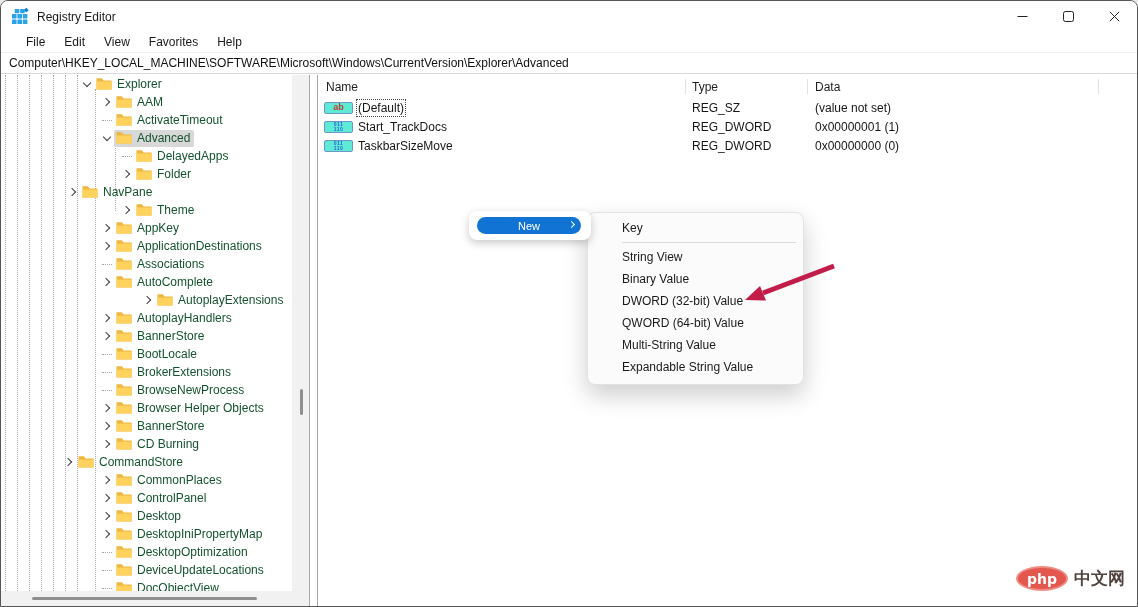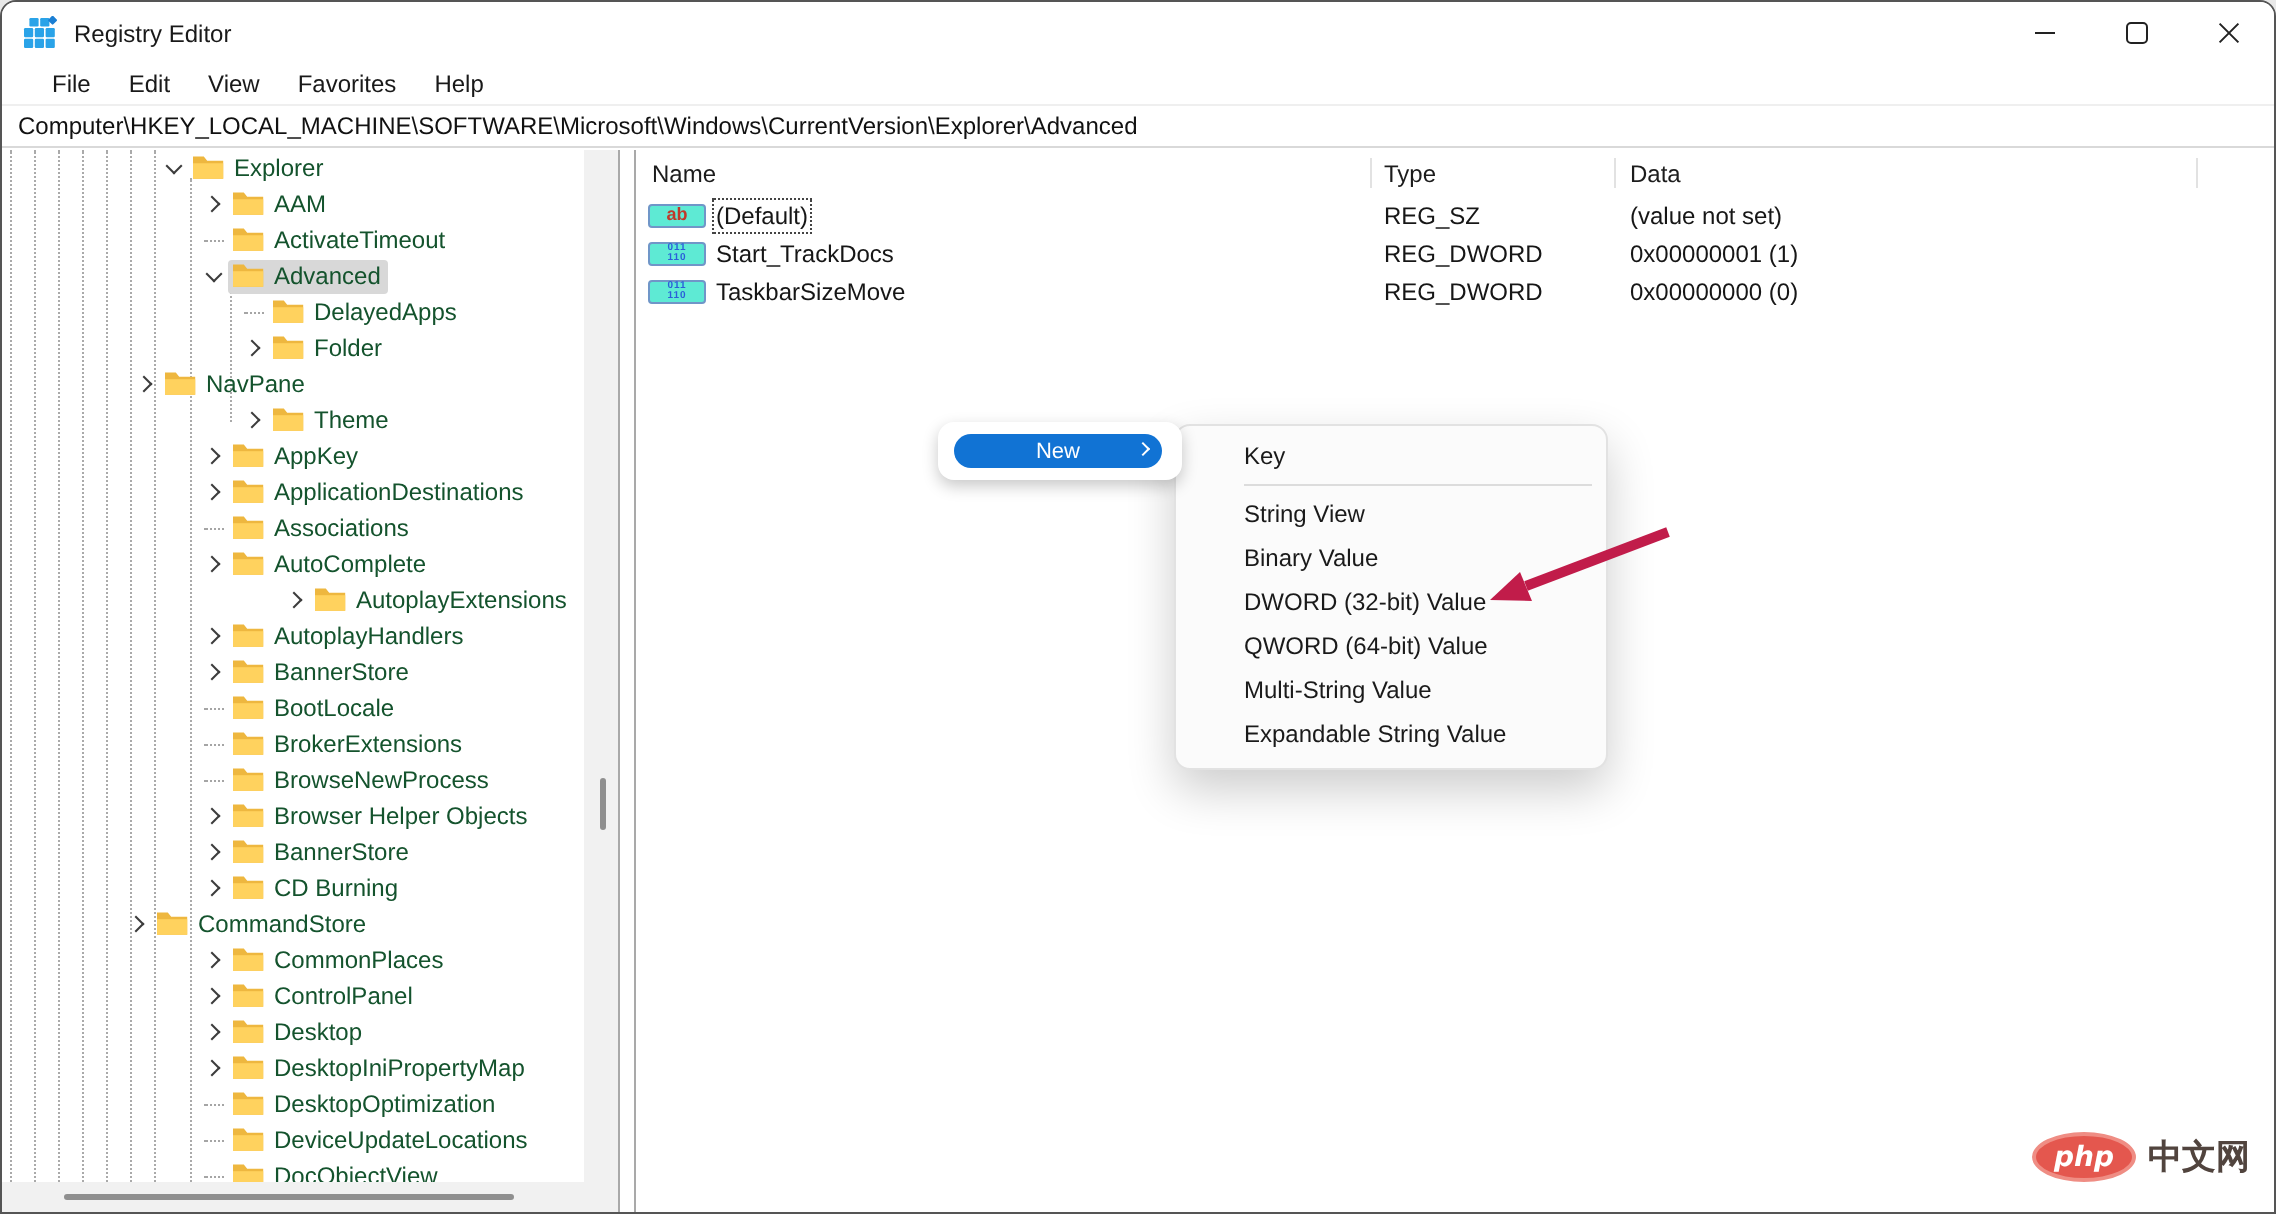--- a/index.html
+++ b/index.html
@@ -68,21 +68,21 @@
            border:1px solid #e2e2e2;border-radius:8px;box-shadow:0 10px 24px rgba(0,0,0,.20);
            padding:4px 0 6px 0;z-index:15;}
   .smi{height:22px;display:flex;align-items:center;padding-left:34px;font-size:12px;color:#1a1a1a;}
   .smsep{border-top:1px solid #dcdcdc;margin:3px 7px 3px 34px;}
   
   .anno{position:absolute;inset:0;pointer-events:none;z-index:40;}
   
   .watermark{position:absolute;right:12px;bottom:15px;display:flex;align-items:center;gap:6px;z-index:30;}
   .php-pill{width:52px;height:25px;background:#e4574e;border:2px solid #ef8d84;border-radius:50%;
             display:flex;align-items:center;justify-content:center;box-sizing:border-box;}
-  .php-pill span{color:#fff;font-style:italic;font-weight:bold;font-size:14px;font-family:"DejaVu Sans",sans-serif;}
+  .php-pill span{color:#fff;font-weight:bold;font-size:14px;font-family:"DejaVu Sans",sans-serif;}
   .wm-text{font-size:17px;font-weight:bold;color:#51443e;}
 </style>
 </head>
 <body>
 
 <div class="window">
 
   <div class="titlebar">
     <svg class="app-icon" viewBox="0 0 18 18">
       <g fill="#2aa3e8">

